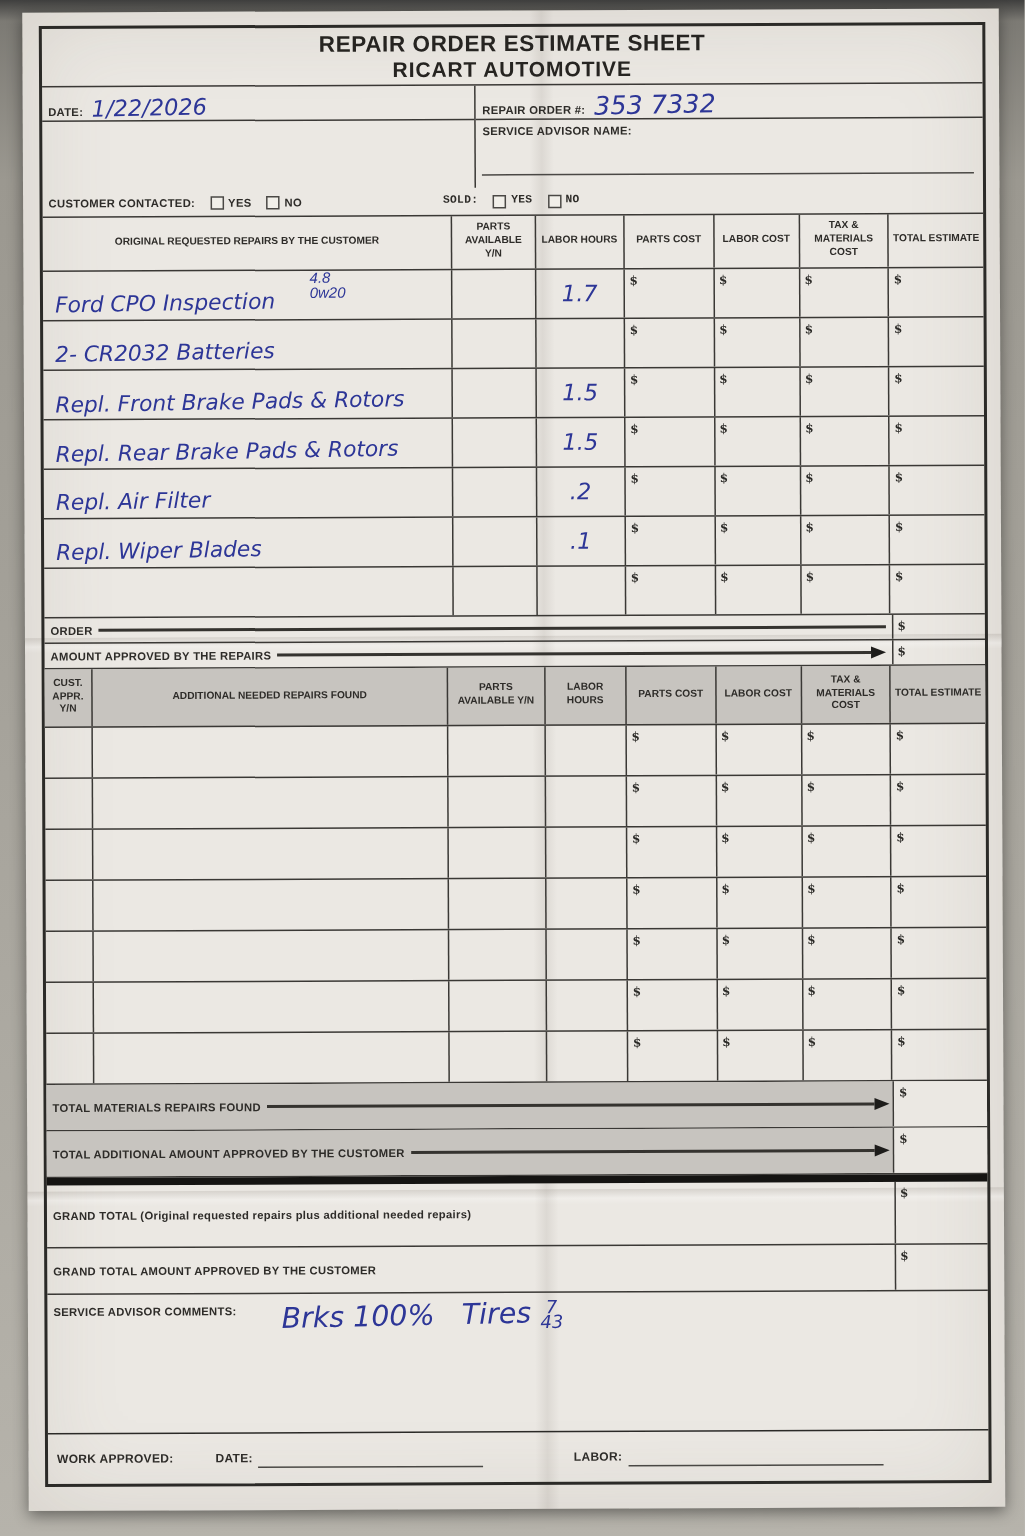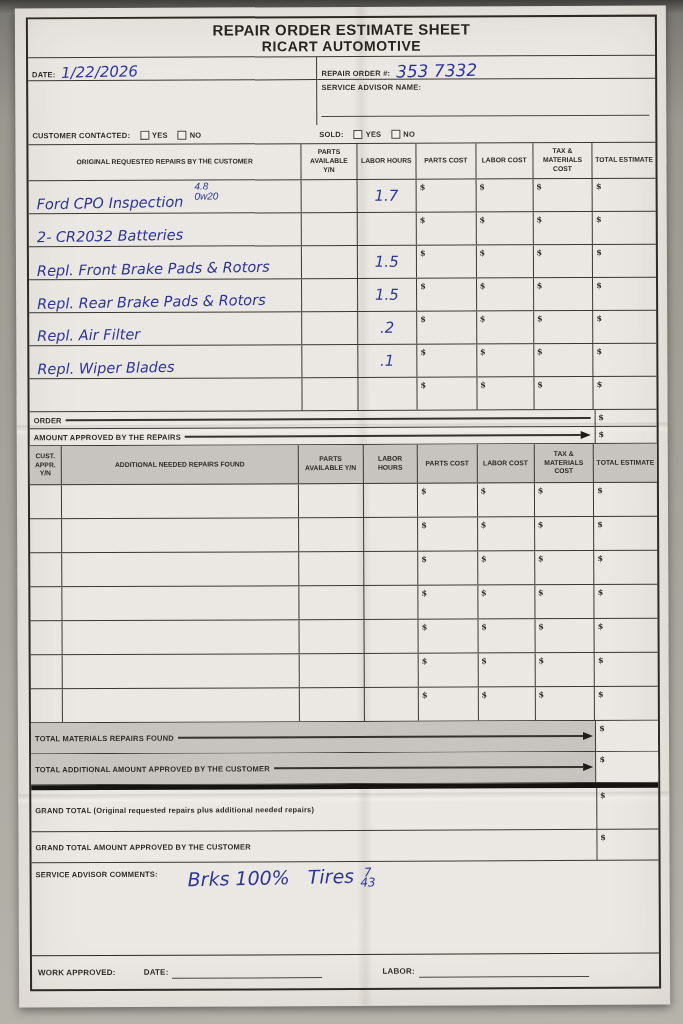--- a/index.html
+++ b/index.html
@@ -30,39 +30,39 @@
   .fcol.right { width:54%; border-left:1px solid #3a3835; }
   .frow { height:23px; border-bottom:1px solid #3a3835; display:flex; align-items:flex-end; padding:0 0 1px 4px; position:relative; }
   .frow.nb { border-bottom:none; }
   .frow .v { font-size:15px; margin-left:6px; line-height:14px; transform:rotate(-1deg); white-space:nowrap; }
   .frow.sa { height:46px; align-items:flex-start; padding-top:3px; }
   .sa .writeline { position:absolute; left:4px; right:6px; bottom:8px; border-bottom:1px solid #4a4845; }
 
   
   .cbrow { height:19px; border-bottom:1px solid #3a3835; display:flex; align-items:center; padding-left:4px; }
   .cb { display:inline-block; width:9px; height:9px; border:1px solid #4a4845; background:#f1efe9; margin:0 3px 0 10px; }
-  .sold-group { margin-left:118px; display:flex; align-items:flex-end; }
+  .sold-group { margin-left:94px; display:flex; align-items:flex-start;font-family:Liberation Mono, monospace; }
 
   
   .cell { border-right:1px solid #3a3835; height:100%; position:relative; }
   .cell:last-child { border-right:none; }
   .thead { display:flex; border-bottom:1px solid #3a3835; }
   .thead .cell { display:flex; align-items:center; justify-content:center; text-align:center;
     font-size:6.8px; font-weight:bold; color:#2e2c29; line-height:1.3; padding:2px; }
   .trow { display:flex; border-bottom:1px solid #3a3835; }
   .dol { position:absolute; top:2px; left:3px; font-size:8px; font-weight:bold; color:#2b2a27; font-family:"DejaVu Serif", serif; }
   .cd1 { width:43.6%; } .cpa1 { width:8.8%; } .clh1 { width:9.5%; }
   .cpc { width:9.5%; } .clc { width:9.1%; } .ctx { width:9.5%; } .cte { width:10%; }
   .cca { width:5.1%; } .cd2 { width:37.8%; } .cpa2 { width:10.3%; } .clh2 { width:8.7%; }
 
   .t1h { height:36px; }
   .t1r { height:33px; }
   .t1r .cd1 { display:flex; align-items:flex-end; padding:0 0 2px 8px; overflow:visible; }
   .t1r .desc { font-size:14.5px; white-space:nowrap; transform:rotate(-0.8deg); line-height:15px; }
-  .note { display:inline-flex; flex-direction:column; margin-left:11px; transform:translateY(-9px); }
+  .note { display:inline-flex; flex-direction:column; margin-left:23px; transform:translateY(-9px); }
   .note i { font-style:italic; font-size:10px; line-height:10px; color:#2d3697; }
   .t1r .clh { display:flex; align-items:center; justify-content:center; }
   .lhv { font-size:15px; }
 
   .sumrow { display:flex; align-items:center; border-bottom:1px solid #3a3835; padding-left:4px; }
   .totalrow { height:17px; } .apprrow { height:17px; }
   .sumline { flex:1; display:flex; align-items:center; margin:0 4px; }
   .shaft { flex:1; height:1.5px; background:#35332f; }
   .ahead { width:0; height:0; border-left:10px solid #1d1c1a; border-top:4px solid transparent; border-bottom:4px solid transparent; }
   .sumcell { width:10%; height:100%; border-left:1px solid #3a3835; position:relative; }

